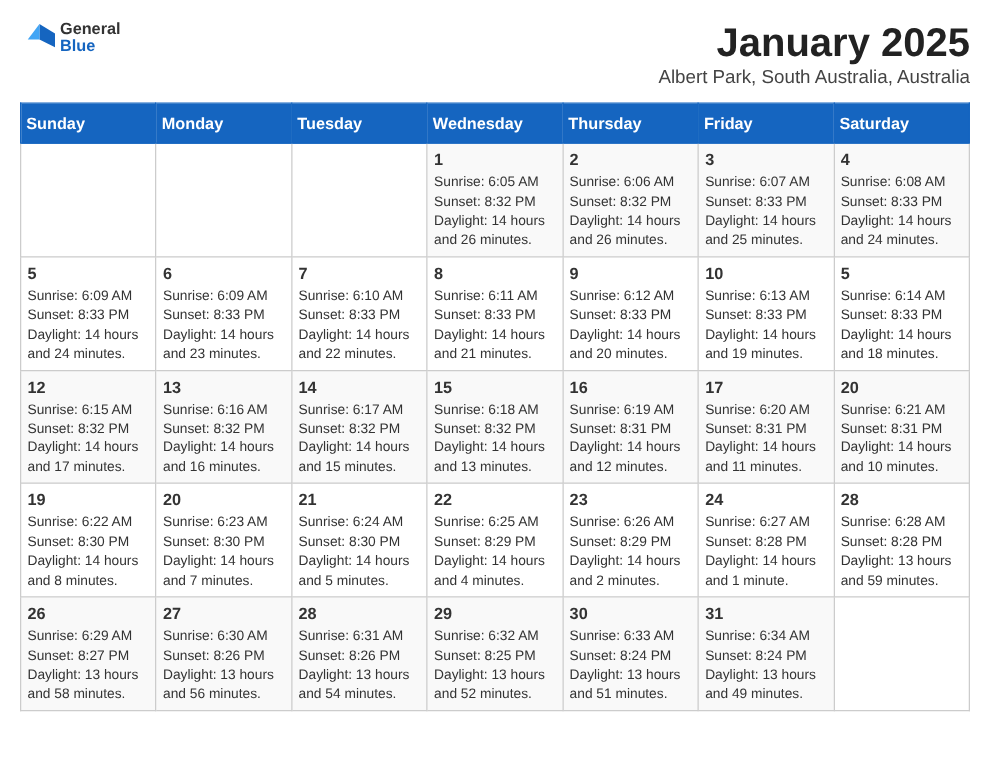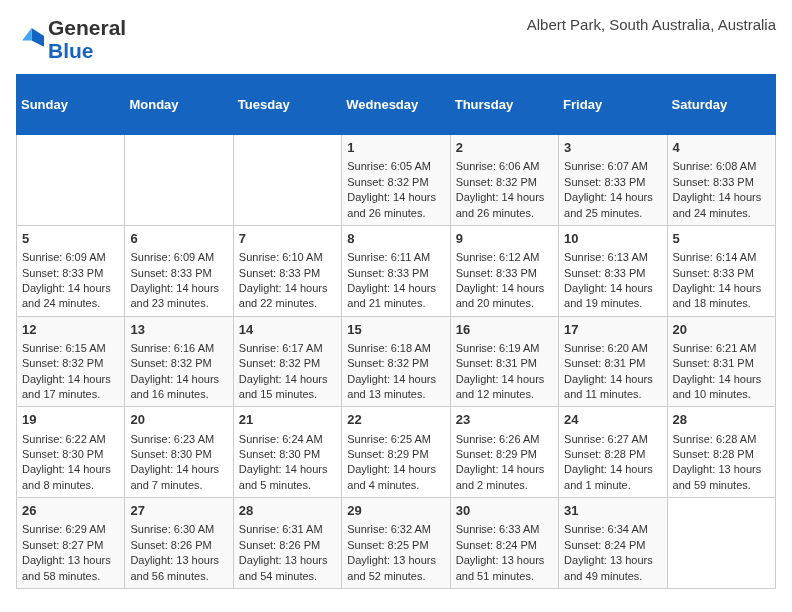--- a/index.html
+++ b/index.html
@@ -15,21 +15,21 @@
       justify-content: space-between;
       align-items: flex-start;
       margin-bottom: 12px;
     }
     .logo {
       display: flex;
       align-items: center;
       gap: 4px;
     }
     .logo-text {
-      font-size: 21px;
+      font-size: 13px;
       font-weight: bold;
       line-height: 1.1;
     }
     .logo-general { color: #333; }
     .logo-blue { color: #1565C0; }
     .logo-icon {
       width: 28px;
       height: 28px;
     }
     .title-block {
@@ -47,21 +47,21 @@
       margin-left: 20px;
     }
     table {
       width: 100%;
       border-collapse: collapse;
       font-size: 11px;
     }
     thead tr th {
       background-color: #1565C0;
       color: #fff;
-      padding: 22px 4px;
+      padding: 8px 4px;
       text-align: left;
       font-size: 13px;
       font-weight: bold;
       border: 1px solid #1565C0;
     }
     tbody tr td {
       border: 1px solid #ccc;
       vertical-align: top;
       padding: 4px 5px;
       min-height: 80px;
@@ -102,20 +102,21 @@
       <rect x="0" y="0" width="36" height="36" fill="white"></rect>
       <polygon points="20,4 36,14 36,28 20,20" fill="#1565C0"></polygon>
       <polygon points="20,4 20,20 8,20" fill="#42A5F5"></polygon>
     </svg>
     <div class="logo-text">
       <span class="logo-general">General</span><br>
       <span class="logo-blue">Blue</span>
     </div>
   </div>
   <div class="title-block">
+    <h1>January 2025</h1>
     <h2>Albert Park, South Australia, Australia</h2>
   </div>
 </div>
 
 <table>
   <thead>
     <tr>
     <th>Sunday</th>
         <th>Monday</th>
         <th>Tuesday</th>

